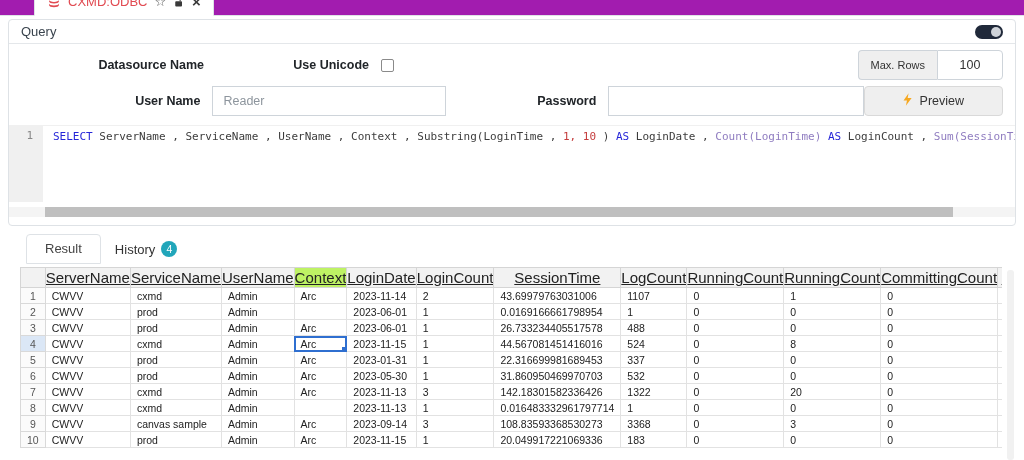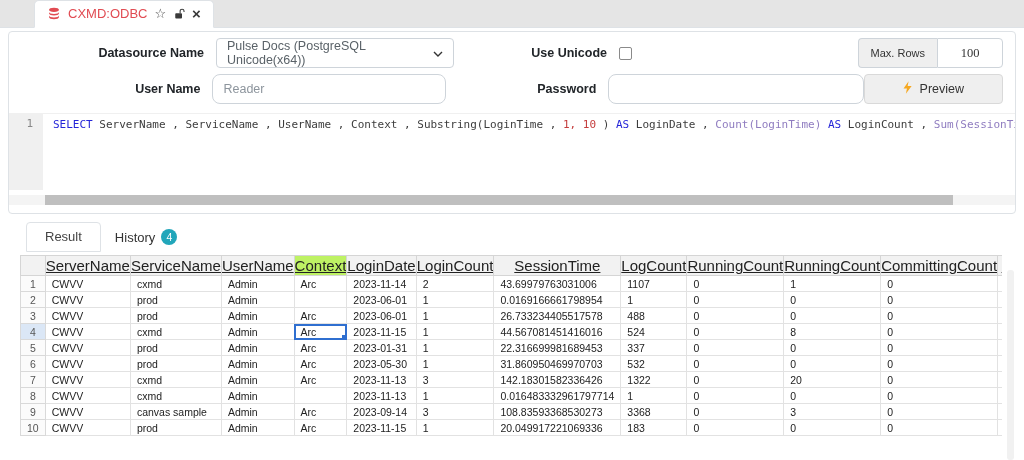--- a/index.html
+++ b/index.html
@@ -1,21 +1,21 @@
 <!DOCTYPE html>
 <html><head>
 <meta charset="utf-8">
 <style>
   * { margin:0; padding:0; box-sizing:border-box; }
   html,body { width:1024px; height:460px; overflow:hidden; background:#fff;
     font-family:"Liberation Sans", sans-serif; color:#212529; }
 
   
-  .tabbar { height:28px; border-bottom:1px solid #dee2e6; padding-left:34px;
-    display:flex; align-items:flex-end; background:#e5e5e5; }
+  .tabbar { height:16px; border-bottom:1px solid #dee2e6; padding-left:34px;
+    display:flex; align-items:flex-end; background:#a21caf; }
   .doc-tab { display:flex; align-items:center; gap:7px; padding:5px 12px 6px;
     border:1px solid #dee2e6; border-bottom:1px solid #fff; margin-bottom:-1px;
     border-radius:5px 5px 0 0; background:#fff; font-size:13px; color:#e14b52; cursor:pointer; }
   .doc-tab .t-icon { display:flex; align-items:center; }
   .doc-tab .star { color:#4a4a4a; font-size:13px; line-height:1; }
   .doc-tab .close { color:#3a3a3a; font-size:15px; font-weight:bold; line-height:1; }
 
   
   .card { margin:3px 8px 0; border:1px solid #dee2e6; border-radius:4px; background:#fff; }
   .card-header { display:flex; justify-content:space-between; align-items:center;
@@ -26,33 +26,33 @@
     border-radius:50%; background:#cfd3d9; }
 
   
   .form { padding:6px 12px 5px; }
   .form-row { display:flex; align-items:center; height:30px; margin-bottom:6px; }
   .lbl { font-size:12.5px; font-weight:bold; color:#212529; text-align:right; padding-right:12px; }
   .lbl-1 { width:195px; } .lbl-2 { width:165px; }
   .ctl-select { width:238px; height:30px; border:1px solid #ced4da; border-radius:4px;
     background:#fff; display:flex; align-items:center; justify-content:space-between;
     padding:0 10px; font-size:12.5px; color:#5a6268; cursor:pointer; }
-  .ctl-input { width:238px; height:30px; border:1px solid #ced4da; border-radius:8px;
+  .ctl-input { width:238px; height:30px; border:1px solid #ced4da; border-radius:0;
     padding:0 10px; font-size:12.5px; color:#495057; font-family:"Liberation Sans",sans-serif; }
   .ctl-input::placeholder { color:#8d959d; }
   .ctl-wide { width:260px; }
   .checkbox { width:13px; height:13px; border:1px solid #8a8a8a; border-radius:2px;
     background:#fff; display:inline-block; cursor:pointer; }
   .spacer { flex:1; }
   .maxrows { display:flex; height:30px; }
   .maxrows .mr-lbl { background:#efefef; border:1px solid #ced4da; border-right:none;
     border-radius:4px 0 0 4px; font-size:11px; color:#333; display:flex; align-items:center;
     padding:0 12px; }
   .maxrows input { width:66px; border:1px solid #ced4da; border-radius:0 4px 4px 0;
-    text-align:center; font-size:12.5px; color:#333; font-family:Liberation Serif, serif; }
+    text-align:center; font-size:12.5px; color:#333; font-family:Liberation Sans, sans-serif; }
   .btn-preview { width:142px; height:30px; background:#efefef; border:1px solid #d9d9d9;
     border-radius:4px; font-size:12.5px; color:#333; display:flex; align-items:center;
     justify-content:center; gap:8px; cursor:pointer; }
 
   
   .editor { position:relative; height:100px; border-top:1px solid #f0f0f0; }
   .gutter { position:absolute; left:0; top:0; height:76px; width:34px; background:#f0f0f0;
     font-family:"DejaVu Sans Mono",monospace; font-size:11px; color:#888;
     text-align:right; padding:3px 10px 0 0; }
   .code { margin-left:34px; padding:3px 0 0 10px; font-family:"DejaVu Sans Mono",monospace;
@@ -105,32 +105,30 @@
       <svg width="12" height="13" viewBox="0 0 16 16">
         <rect x="3" y="7.5" width="9" height="7" rx="1.2" fill="#3a3a3a"></rect>
         <path d="M9.5 7.5 V4.8 a2.6 2.6 0 0 1 5.2 0 V6" fill="none" stroke="#3a3a3a" stroke-width="1.4"></path>
       </svg>
     </span>
     <span class="close">×</span>
   </div>
 </div>
 
 <div class="card">
+  <div class="card-header">
+    <span class="card-title">Query</span>
+    <div class="toggle">
+      <div class="knob"></div>
+    </div>
+  </div>
 
   <div class="form">
     <div class="form-row">
       <span class="lbl lbl-1">Datasource Name</span>
-      <div class="ctl-select">
-        <span>Pulse Docs (PostgreSQL Unicode(x64))</span>
-        <span>
-          <svg width="10" height="6" viewBox="0 0 10 6">
-              <path d="M1 1l4 4 4-4" fill="none" stroke="#333" stroke-width="1.4"></path>
-            </svg>
-        </span>
-      </div>
       <span class="lbl lbl-2">Use Unicode</span>
       <span class="checkbox"></span>
       <span class="spacer"></span>
       <div class="maxrows">
         <span class="mr-lbl">Max. Rows</span>
         <input value="100" style="">
       </div>
     </div>
     <div class="form-row" style="margin-bottom:4px;">
       <span class="lbl lbl-1">User Name</span>

